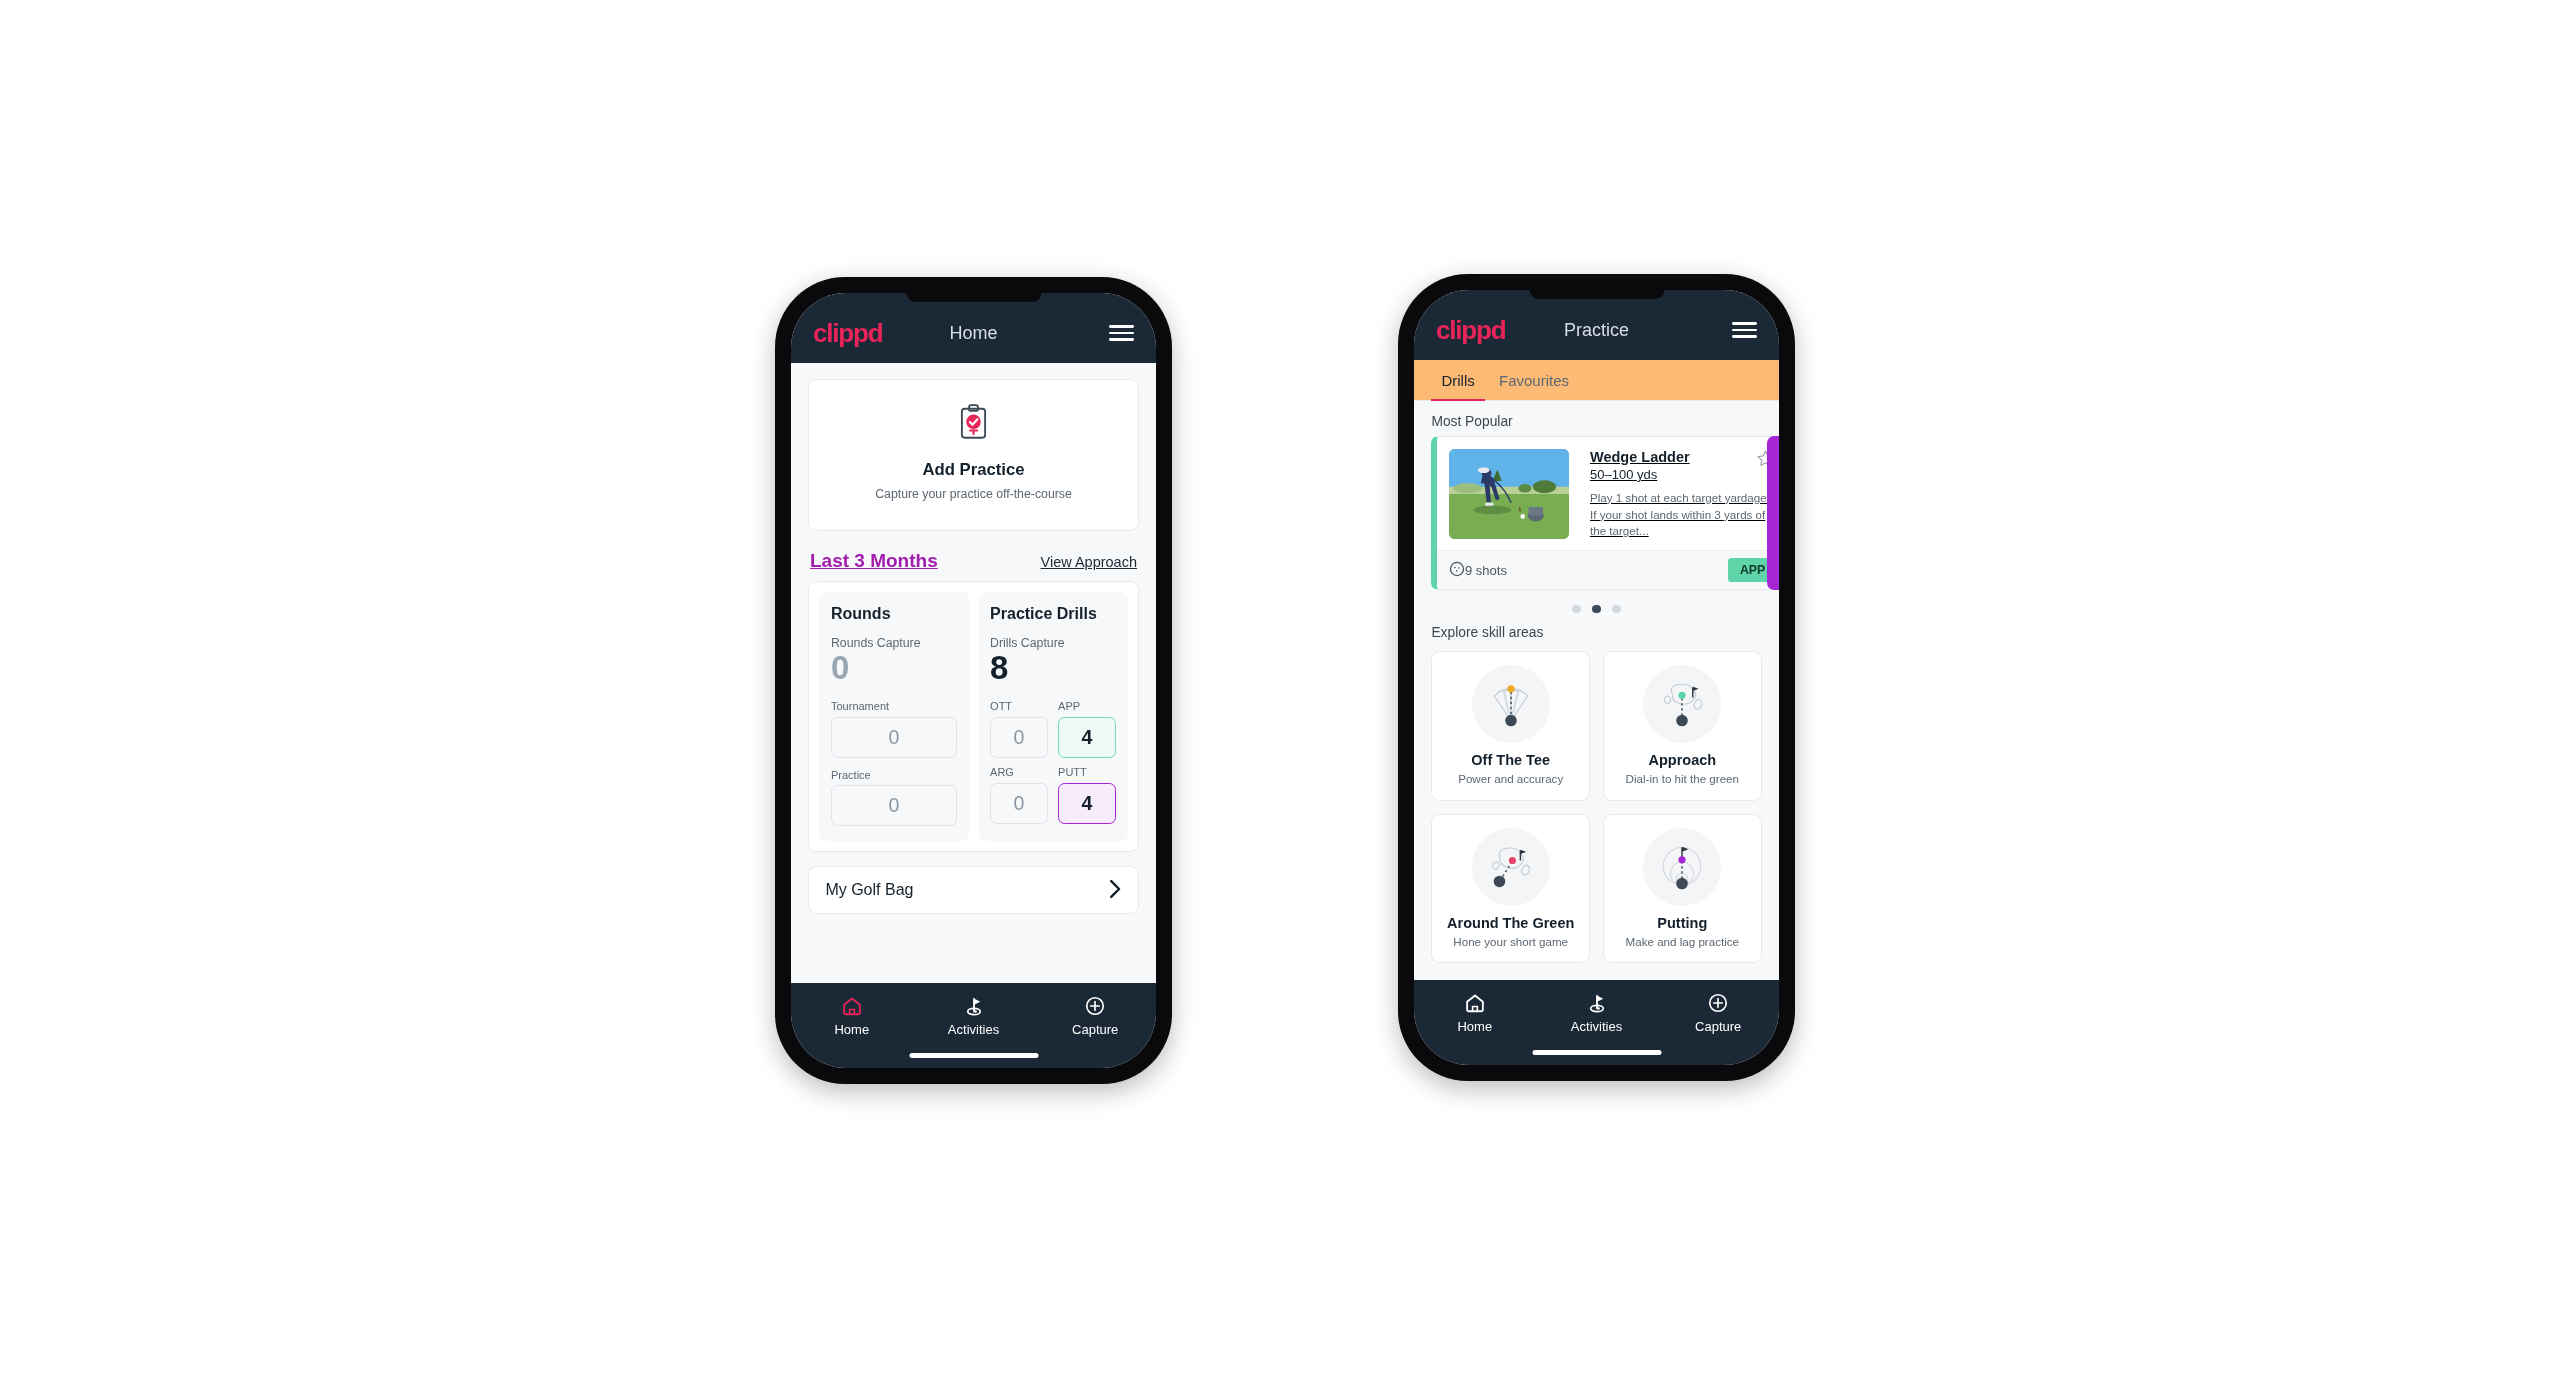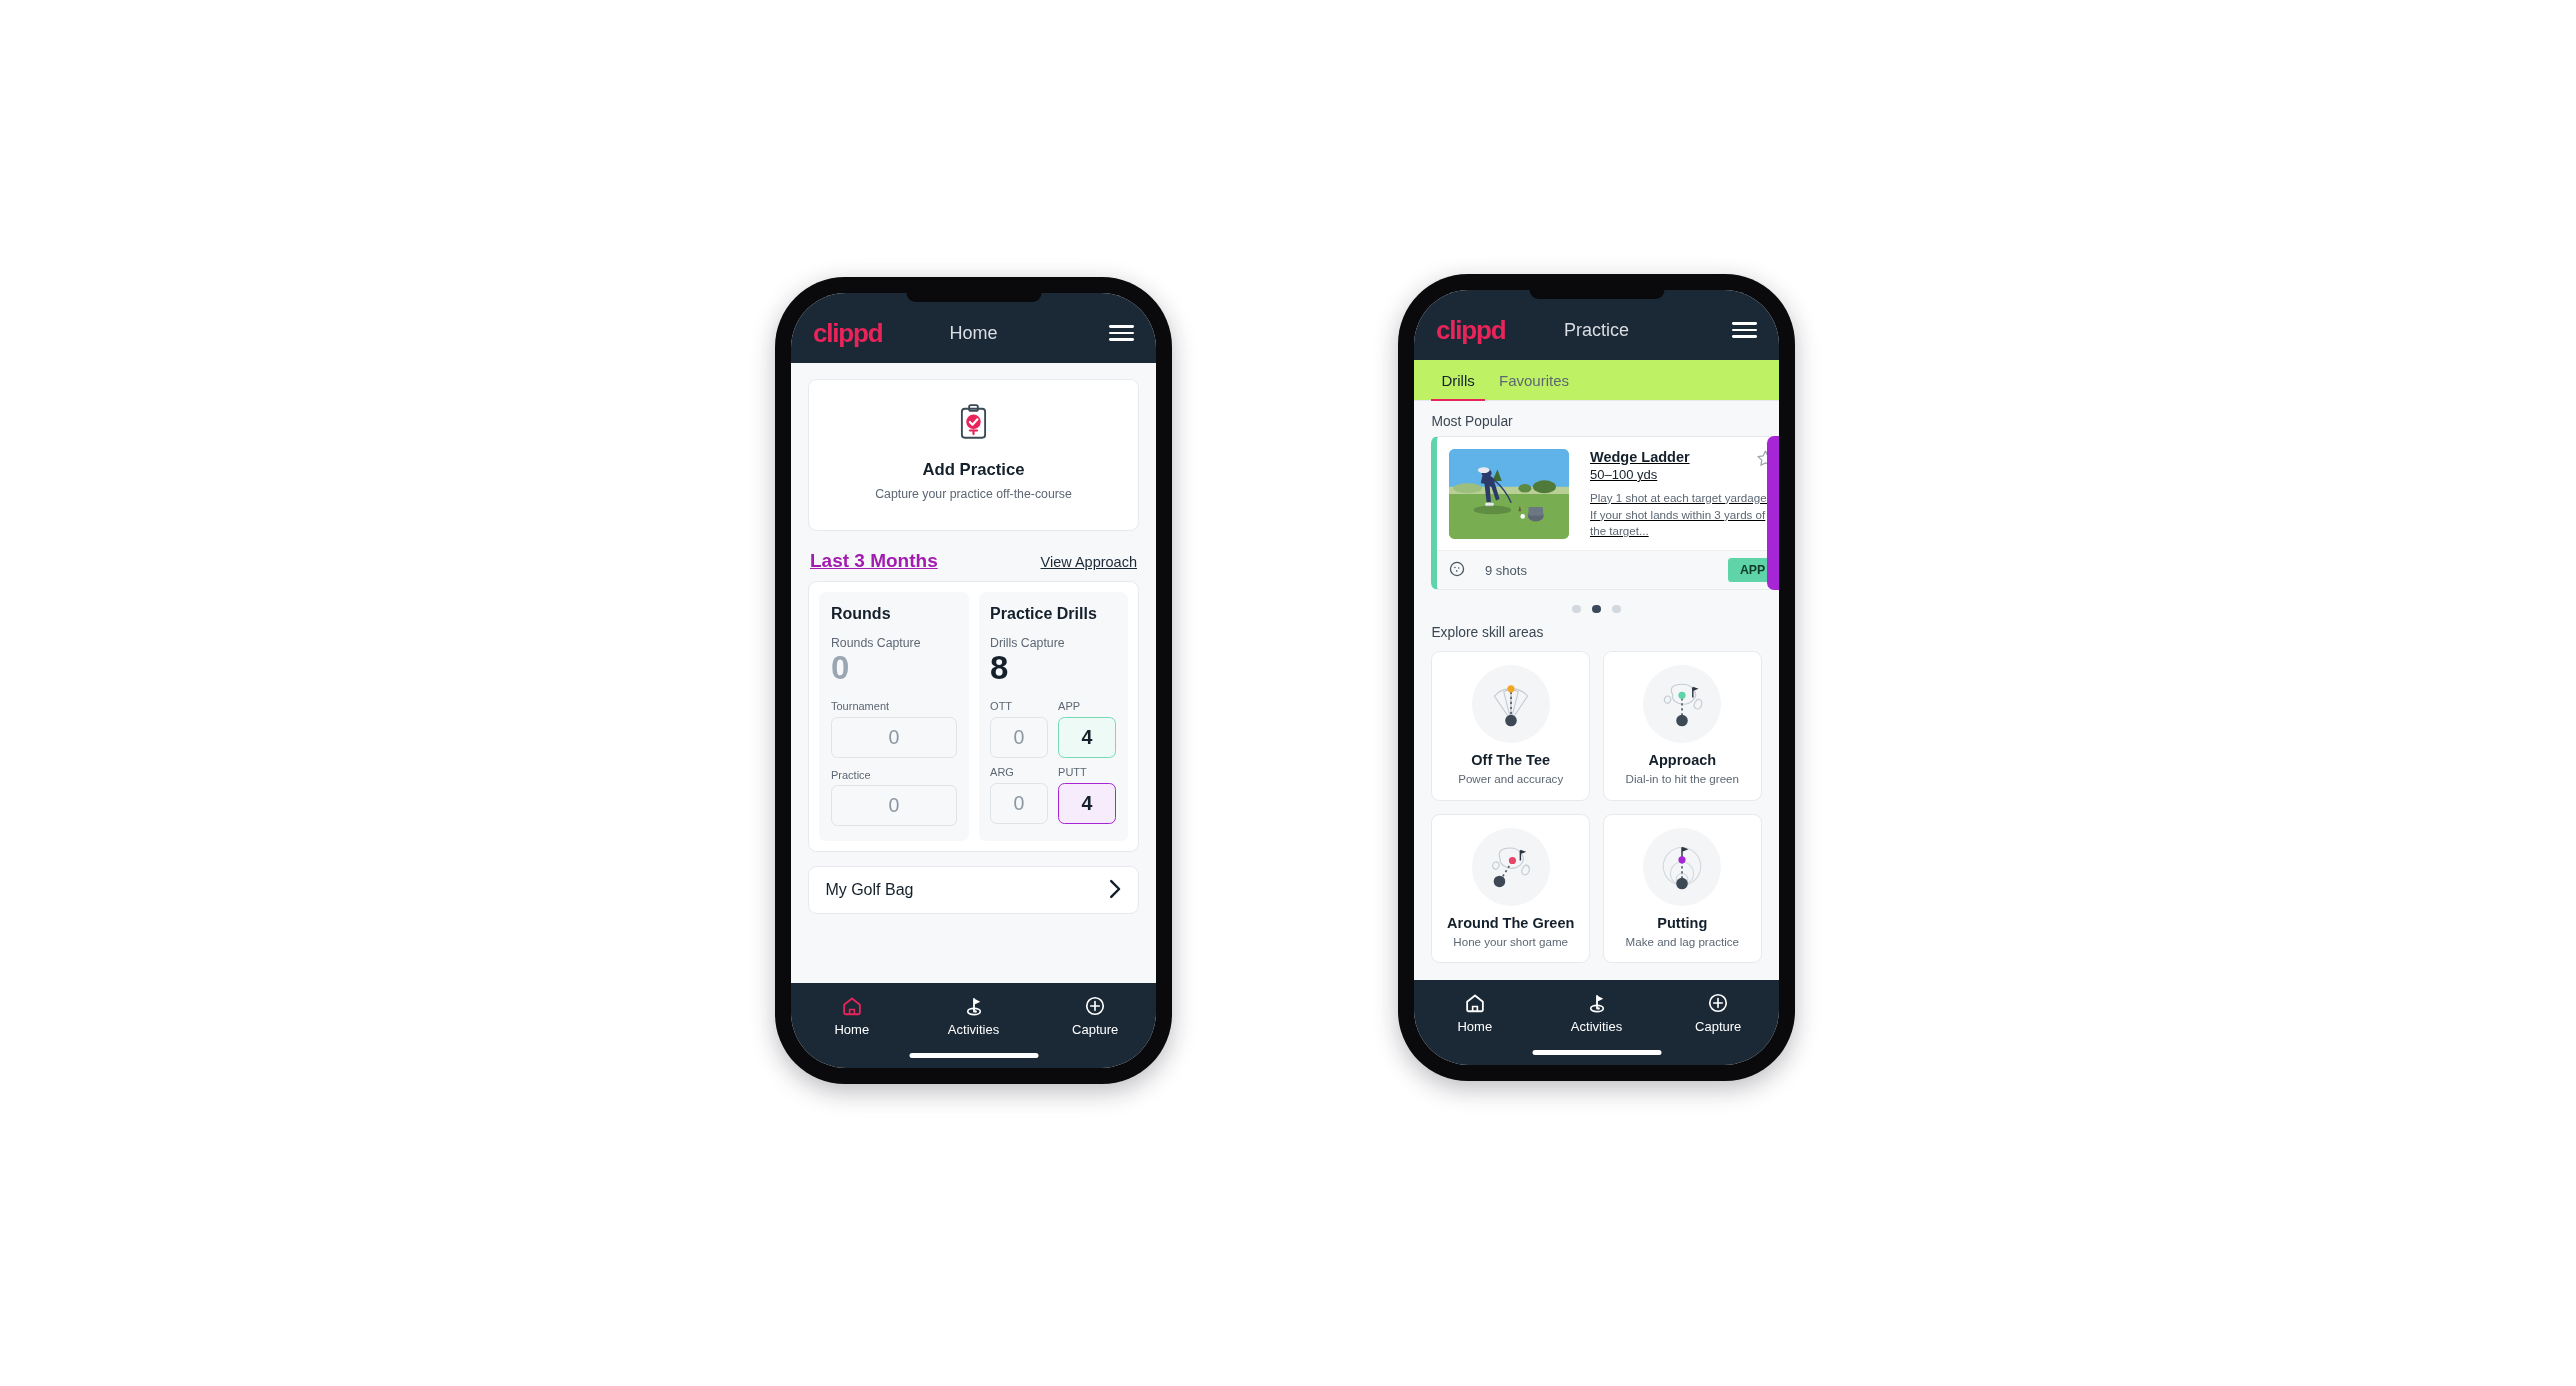--- a/index.html
+++ b/index.html
@@ -146,21 +146,21 @@
   .bag-row {
     margin: 14.5px 17.4px 0 17.4px;
     background: #fff; border: 0.7px solid #e7e9ee; border-radius: 8.7px;
     height: 48px; padding: 0 16px;
     display: flex; align-items: center; justify-content: space-between;
   }
   .bag-label { font-size: 16px; color: #14202b; }
 
   
   .tabs {
-    background: #bef264; display: flex; gap: 4.3px;
+    background: #fdba74; display: flex; gap: 4.3px;
     padding: 0 17.4px; border-bottom: 0.7px solid #e7e9ee;
     flex: 0 0 auto;
   }
   .tab {
     padding: 11.6px 10px 10px 10px;
     font-size: 15px; color: #5c6773;
     border-bottom: 2.9px solid transparent;
     margin-bottom: -0.7px;
   }
   .tab.active { color: #14202b; border-bottom-color: #e8245a; }
@@ -183,21 +183,21 @@
   .drill-info { flex: 1; min-width: 0; position: relative; }
   .drill-name { font-size: 14.5px; font-weight: 700; color: #14202b; }
   .drill-yds { font-size: 13px; color: #14202b; margin-top: 2.2px; }
   .drill-desc { font-size: 11.6px; color: #5c6773; line-height: 1.45; margin-top: 8px; }
   .star { position: absolute; top: 0; right: 1.4px; }
   .drill-foot {
     border-top: 0.7px solid #eceef2; background: #f7f8fa;
     height: 39px; padding: 0 11.6px;
     display: flex; align-items: center; justify-content: space-between;
   }
-  .shots { display: flex; align-items: center; gap: 20px; font-size: 13px; color: #4a5764; }
+  .shots { display: flex; align-items: center; gap: 0; font-size: 13px; color: #4a5764; }
   .badge {
     background: #5ed4a8; color: #0f3b2c;
     font-size: 12.3px; font-weight: 700;
     padding: 5px 11.6px; border-radius: 3.6px;
   }
   .peek {
     position: absolute; top: 0; right: 0;
     width: 11.6px; height: 100%;
     border-radius: 7.2px 0 0 7.2px;
     background: #a626d6;

